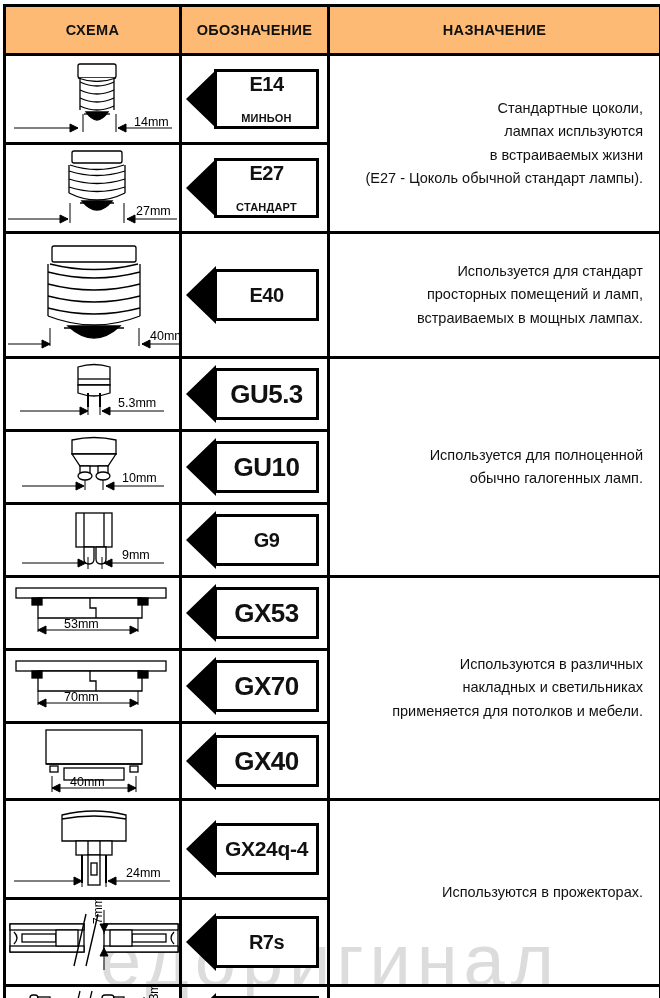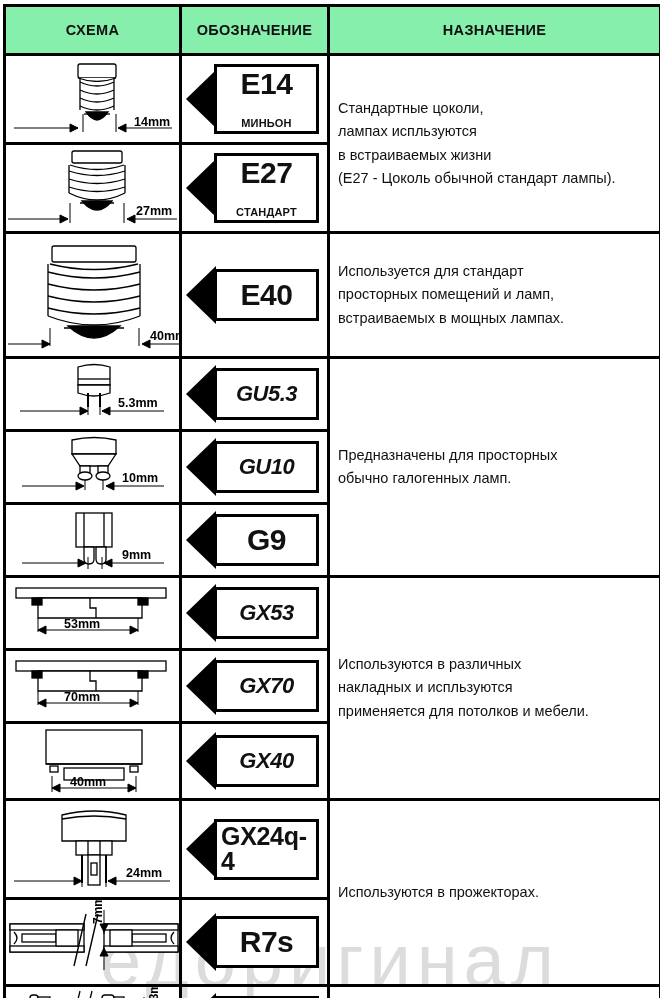--- a/index.html
+++ b/index.html
@@ -23,28 +23,28 @@
     position:relative;z-index:2;
     border-collapse:collapse;
     width:656px;margin:4px 0 0 3px;
     table-layout:fixed;
   }
   table.grid td{
     border:3px solid #000;
     padding:0;vertical-align:middle;
     background:transparent;
   }
-  td.c-schema{width:176px;font-weight:bold;}
+  td.c-schema{width:176px;}
   td.c-mark{width:148px;}
   td.c-desc{width:330px;}
 
   th.hd{
     border:3px solid #000;
     font-size:14.5px;font-weight:bold;letter-spacing:.3px;
-    height:44px;text-align:center;background:#86efac;
+    height:44px;text-align:center;background:#fdba74;
   }
 
   
   .badge{
     position:relative;display:flex;align-items:center;
     height:100%;padding:6px 8px 6px 4px;box-sizing:border-box;
     justify-content:flex-start;
   }
   .badge .arrow{
     width:0;height:0;flex:0 0 auto;
@@ -52,29 +52,29 @@
     border-bottom:29px solid transparent;
     border-right:30px solid #000;
     margin-right:-2px;
   }
   .badge .box{
     flex:1 1 auto;border:3px solid #000;background:#fff;
     min-height:52px;display:flex;flex-direction:column;
     align-items:center;justify-content:center;
     padding:2px 4px;box-sizing:border-box;
   }
-  .badge .big{font-size:30px;font-weight:bold;line-height:1.02;letter-spacing:-.5px;}
-  .badge .big.sm{font-size:25px;letter-spacing:-.3px;}
-  .badge .big.md{font-size:22px;font-style:italic;}
+  .badge .big{font-size:20px;font-weight:bold;line-height:1.02;letter-spacing:-.5px;}
+  .badge .big.sm{font-size:21px;letter-spacing:-.3px;}
+  .badge .big.md{font-size:26px;}
   .badge .sub{font-size:11px;font-weight:bold;letter-spacing:.2px;margin-top:18px;text-transform:uppercase;}
 
   
   .desc{
-    text-align:left;font-size:14.5px;line-height:1.62;
-    padding:6px 8px;color:#111;
+    text-align:right;font-size:14.5px;line-height:1.62;
+    padding:6px 16px;color:#111;
   }
 
   
   .schema{position:relative;width:100%;height:100%;}
   .schema svg{display:block;margin:0 auto;}
 </style>
 </head>
 <body>
 
 <div id="sheet">
@@ -231,21 +231,21 @@
         <td class="c-mark">
           <div class="badge">
             <span class="arrow"></span>
             <span class="box">
               <span class="big md">GU5.3</span>
             </span>
           </div>
         </td>
         <td class="c-desc" rowspan="3">
           <div class="desc">
-            <div>Предназначены для просторных</div>
+            <div>Используется для полноценной</div>
             <div>обычно галогенных ламп.</div>
           </div>
         </td>
       </tr>
 
       <tr>
         <td class="c-schema" style="height:64px">
           <div class="schema">
             <svg width="176" height="64" viewBox="0 0 176 64" fill="none" stroke="#000" stroke-width="1.3">
               <path d="M68 8 h40 v14 h-40 z" fill="#fff"></path>
@@ -328,21 +328,21 @@
           <div class="badge">
             <span class="arrow"></span>
             <span class="box">
               <span class="big md">GX53</span>
             </span>
           </div>
         </td>
         <td class="c-desc" rowspan="3">
           <div class="desc">
             <div>Используются в различных</div>
-            <div>накладных и испльзуются</div>
+            <div>накладных и светильниках</div>
             <div>применяется для потолков и мебели.</div>
           </div>
         </td>
       </tr>
 
       <tr>
         <td class="c-schema" style="height:70px">
           <div class="schema">
             <svg width="176" height="70" viewBox="0 0 176 70" fill="none" stroke="#000" stroke-width="1.3">
               <rect x="10" y="10" width="150" height="10" fill="#fff"></rect>

